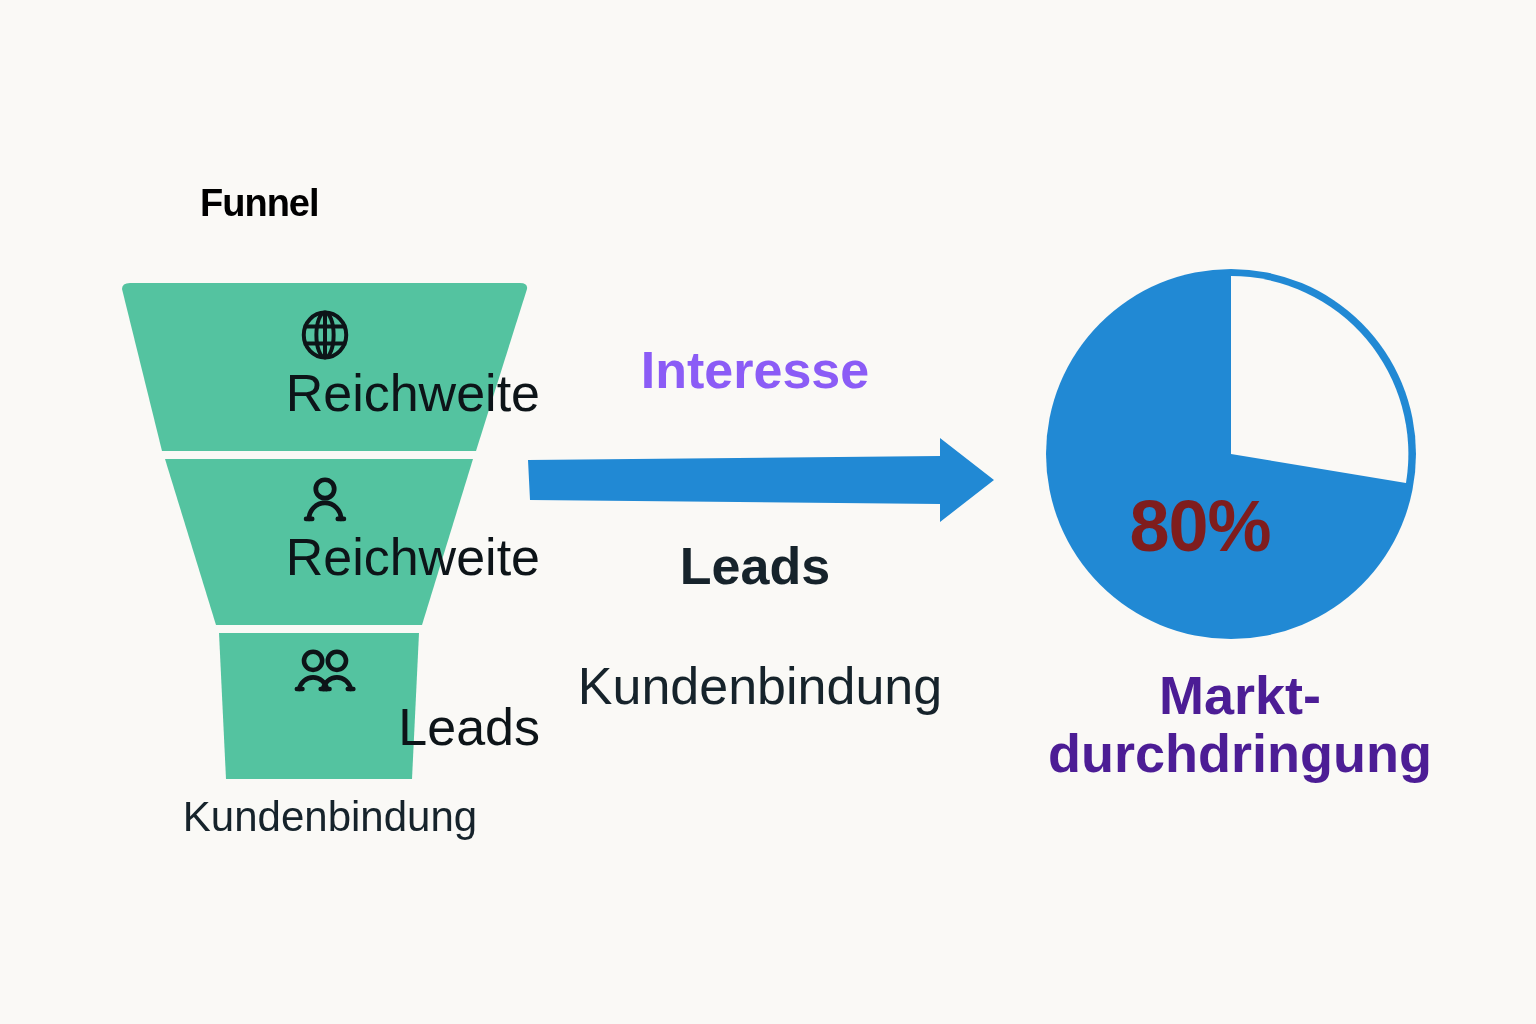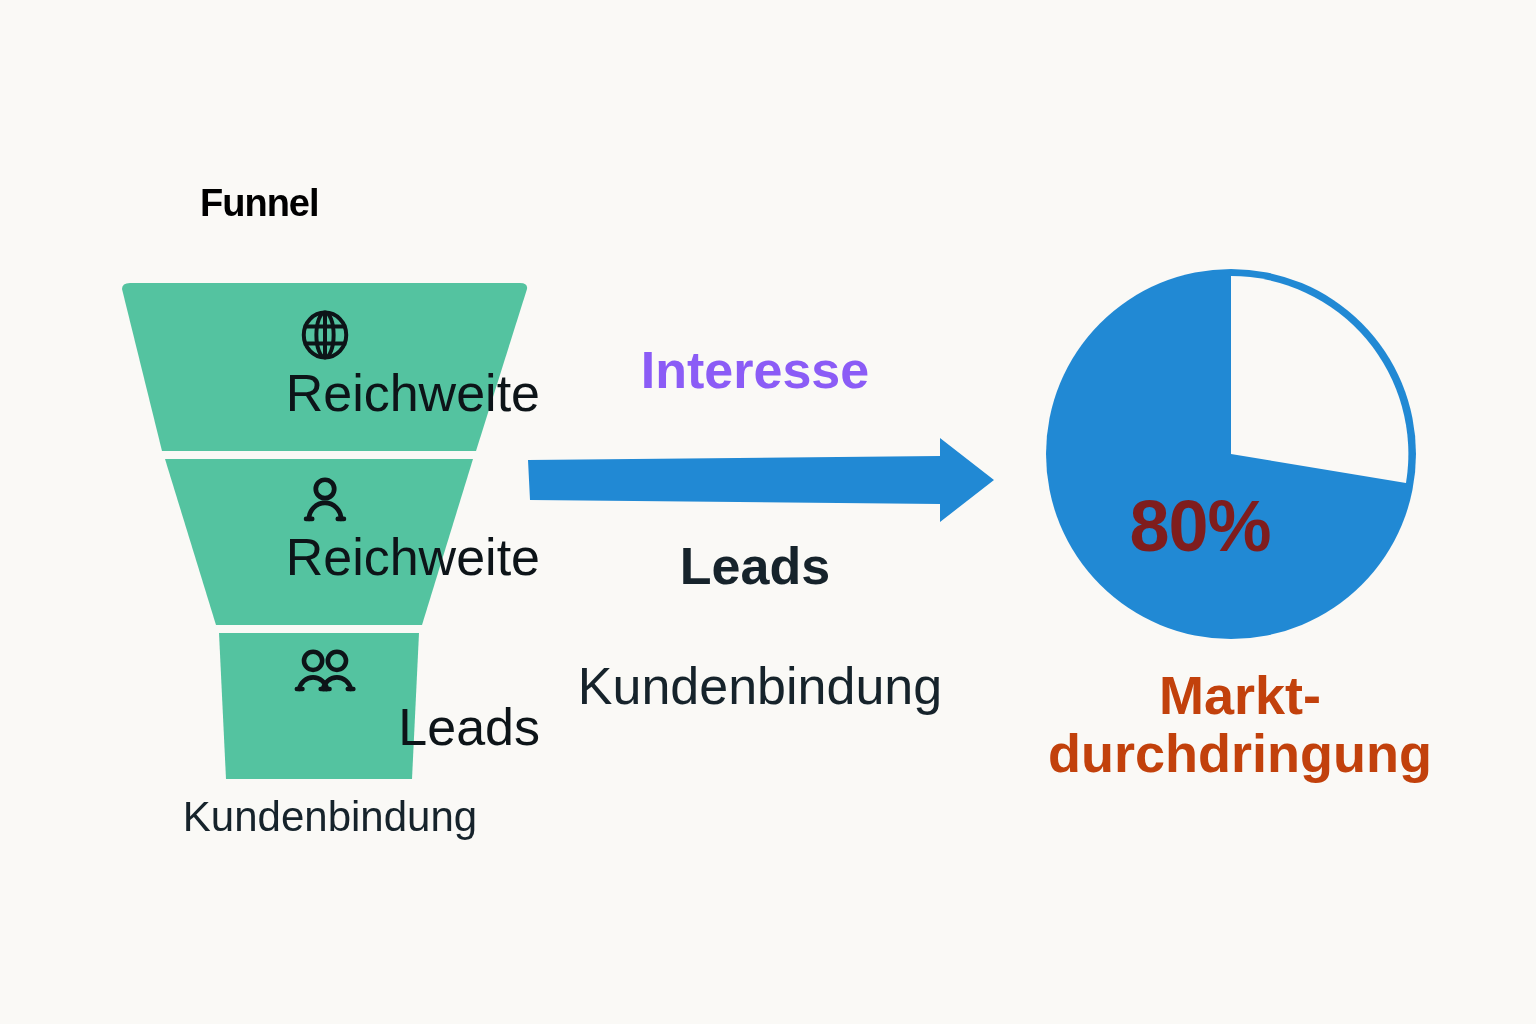--- a/index.html
+++ b/index.html
@@ -147,21 +147,21 @@
     pointer-events: none;
   }
   #pie-caption {
     position: absolute;
     left: 980px;
     top: 666px;
     width: 520px;
     text-align: center;
     font-size: 54px;
     font-weight: bold;
-    color: #c2410c;
+    color: #4c1d95;
     line-height: 1.08;
   }
   #pie-caption .line { display: block; white-space: nowrap; }
 </style>
 </head>
 <body>
 
 <div id="canvas">
 
   <div id="funnel-title">Funnel</div>

